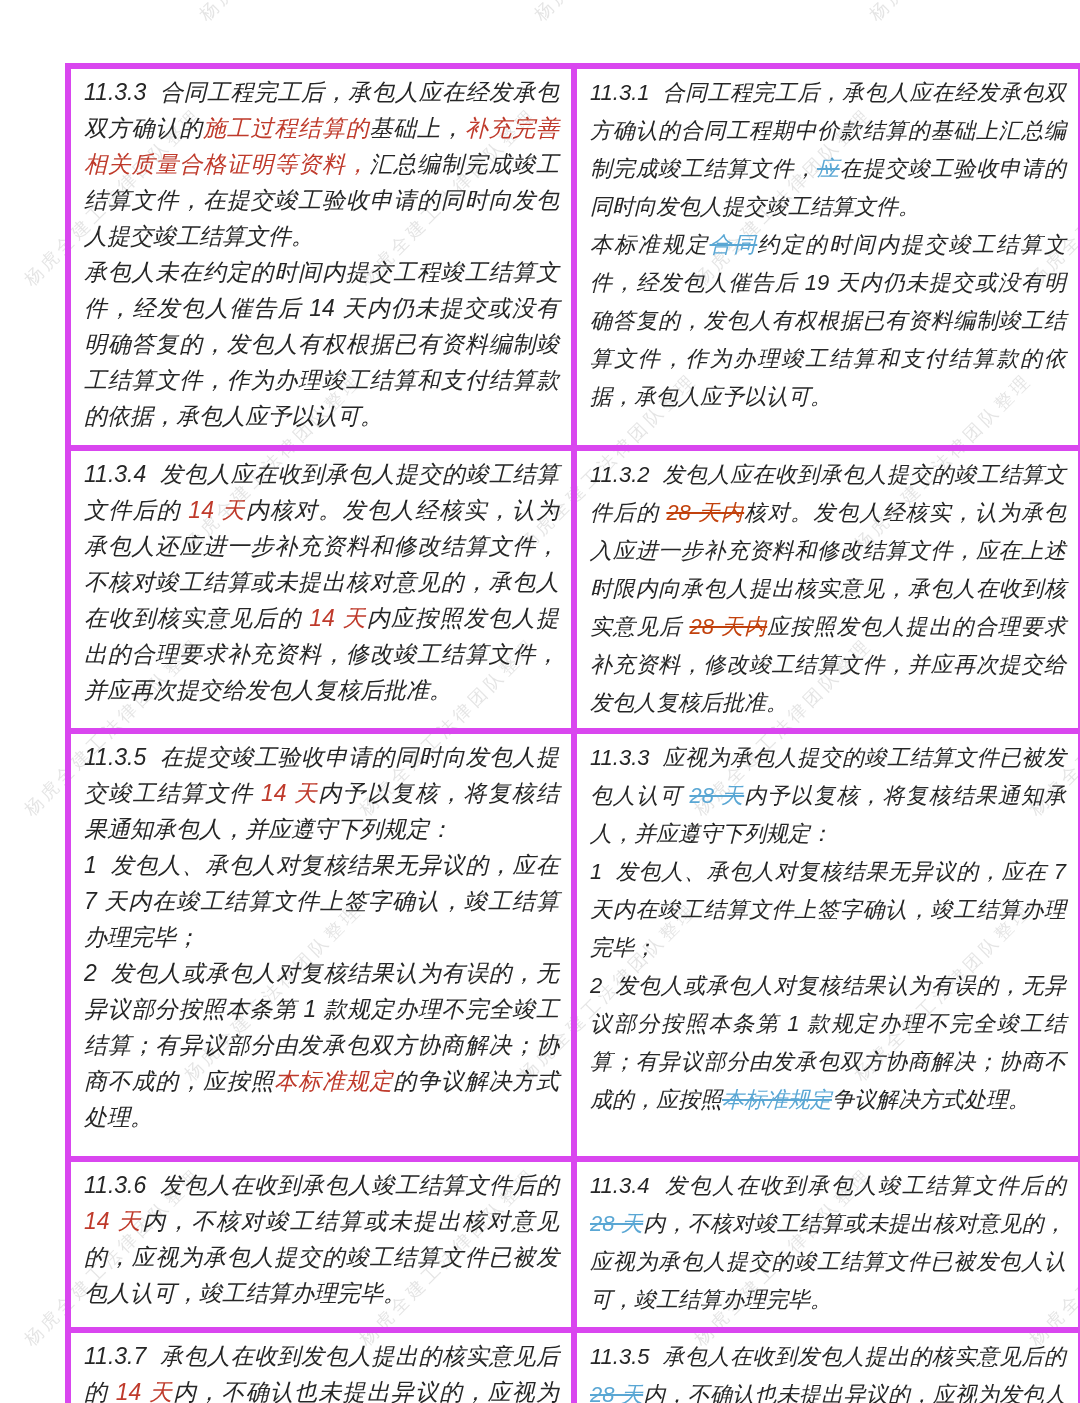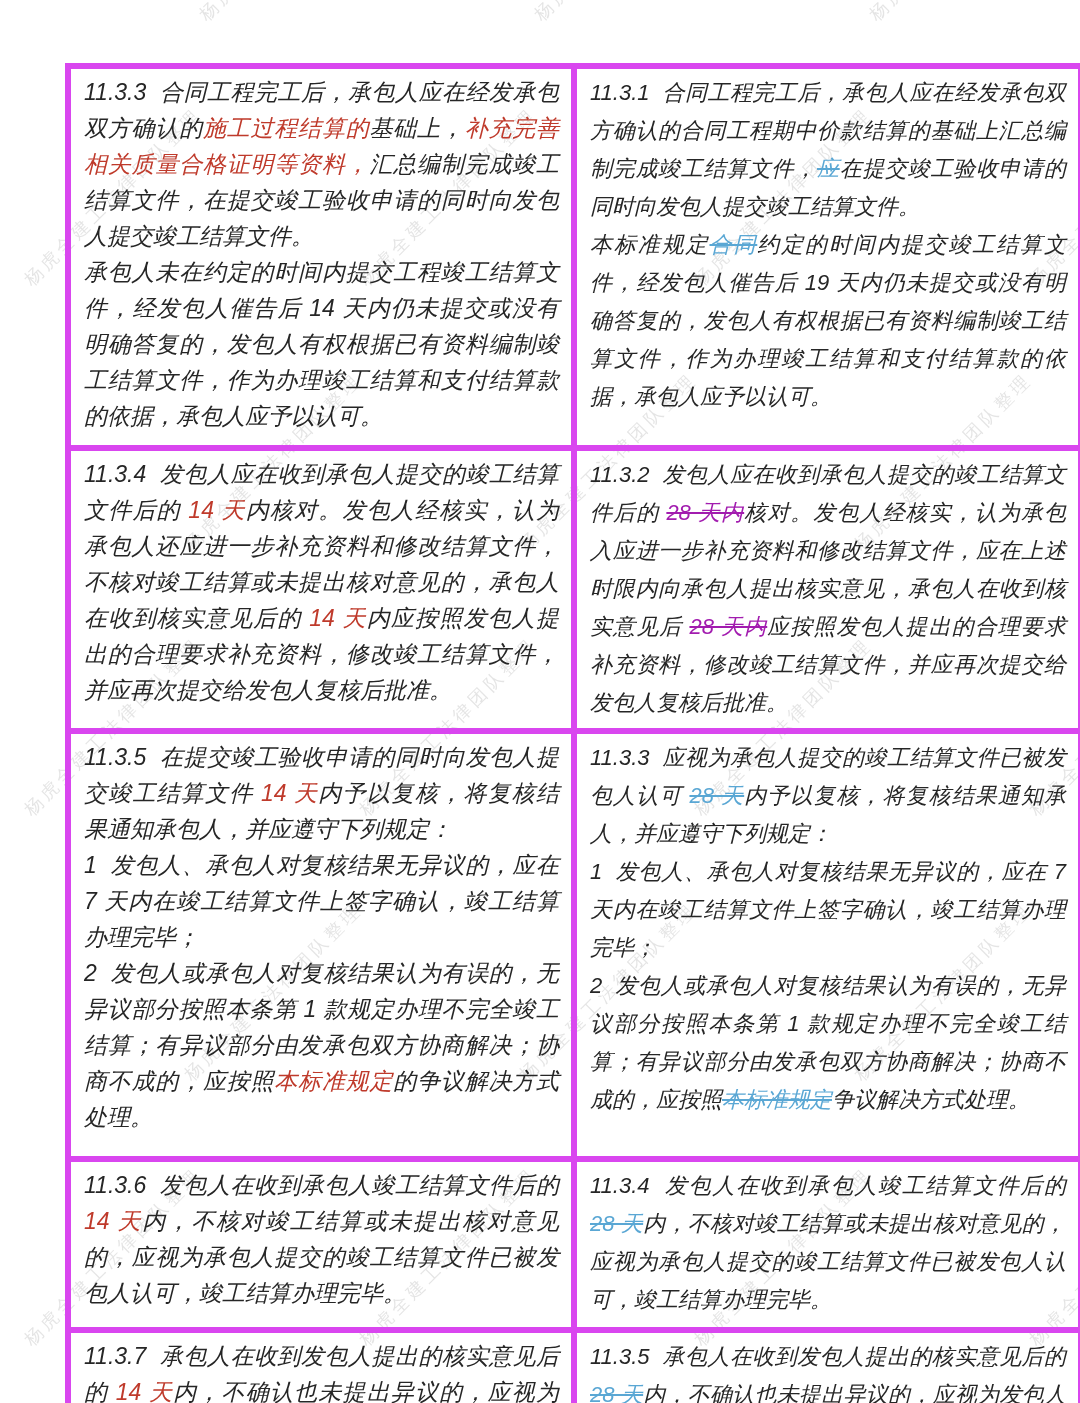--- a/index.html
+++ b/index.html
@@ -38,21 +38,21 @@
     overflow:hidden;
     font-style:italic;
   }
   td.left{width:475px;font-size:23px;line-height:36px;}
   td.right{width:476px;font-size:22px;line-height:38px;}
   .para{margin:0;}
   .run{white-space:pre-wrap;}
   .s-n{color:inherit;}
   .s-red{color:#bf3a2b;}
   .s-bs{color:#5aa7d4;text-decoration:line-through;}
-  .s-ks{color:#a21caf;text-decoration:line-through;}
+  .s-ks{color:#c2410c;text-decoration:line-through;}
 </style>
 </head>
 <body>
 
 <div class="page">
   <div class="watermark-layer">
       <div class="watermark" style="left: -168.302px; top: -80px;">杨虎全建工法律团队整理</div>
       <div class="watermark" style="left: 166.698px; top: -80px;">杨虎全建工法律团队整理</div>
       <div class="watermark" style="left: 501.698px; top: -80px;">杨虎全建工法律团队整理</div>
       <div class="watermark" style="left: 836.698px; top: -80px;">杨虎全建工法律团队整理</div>

